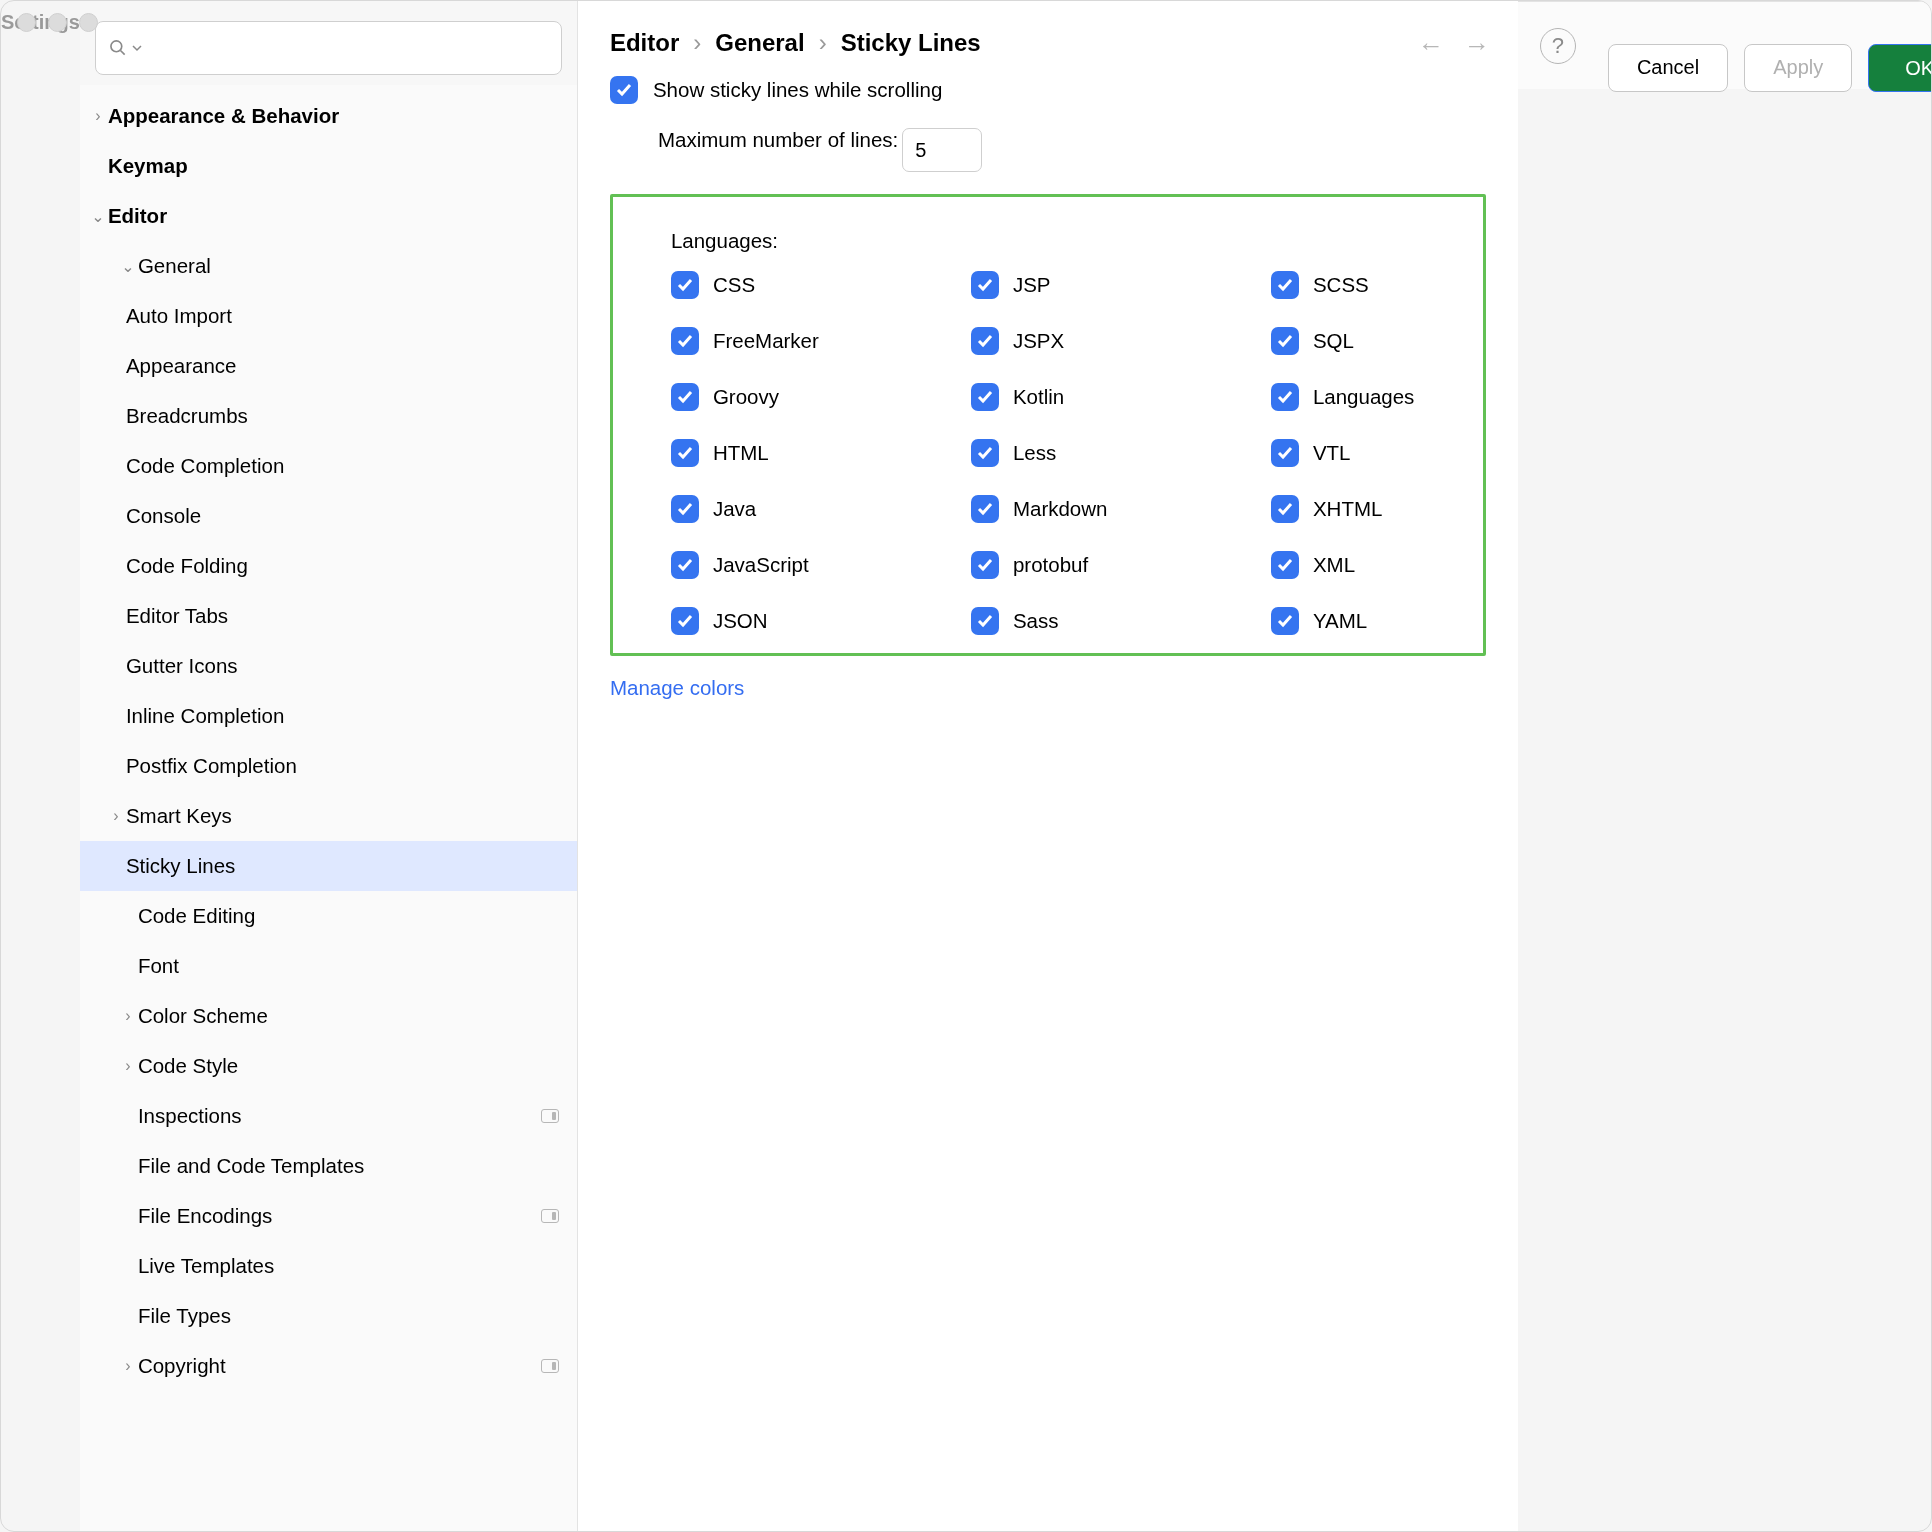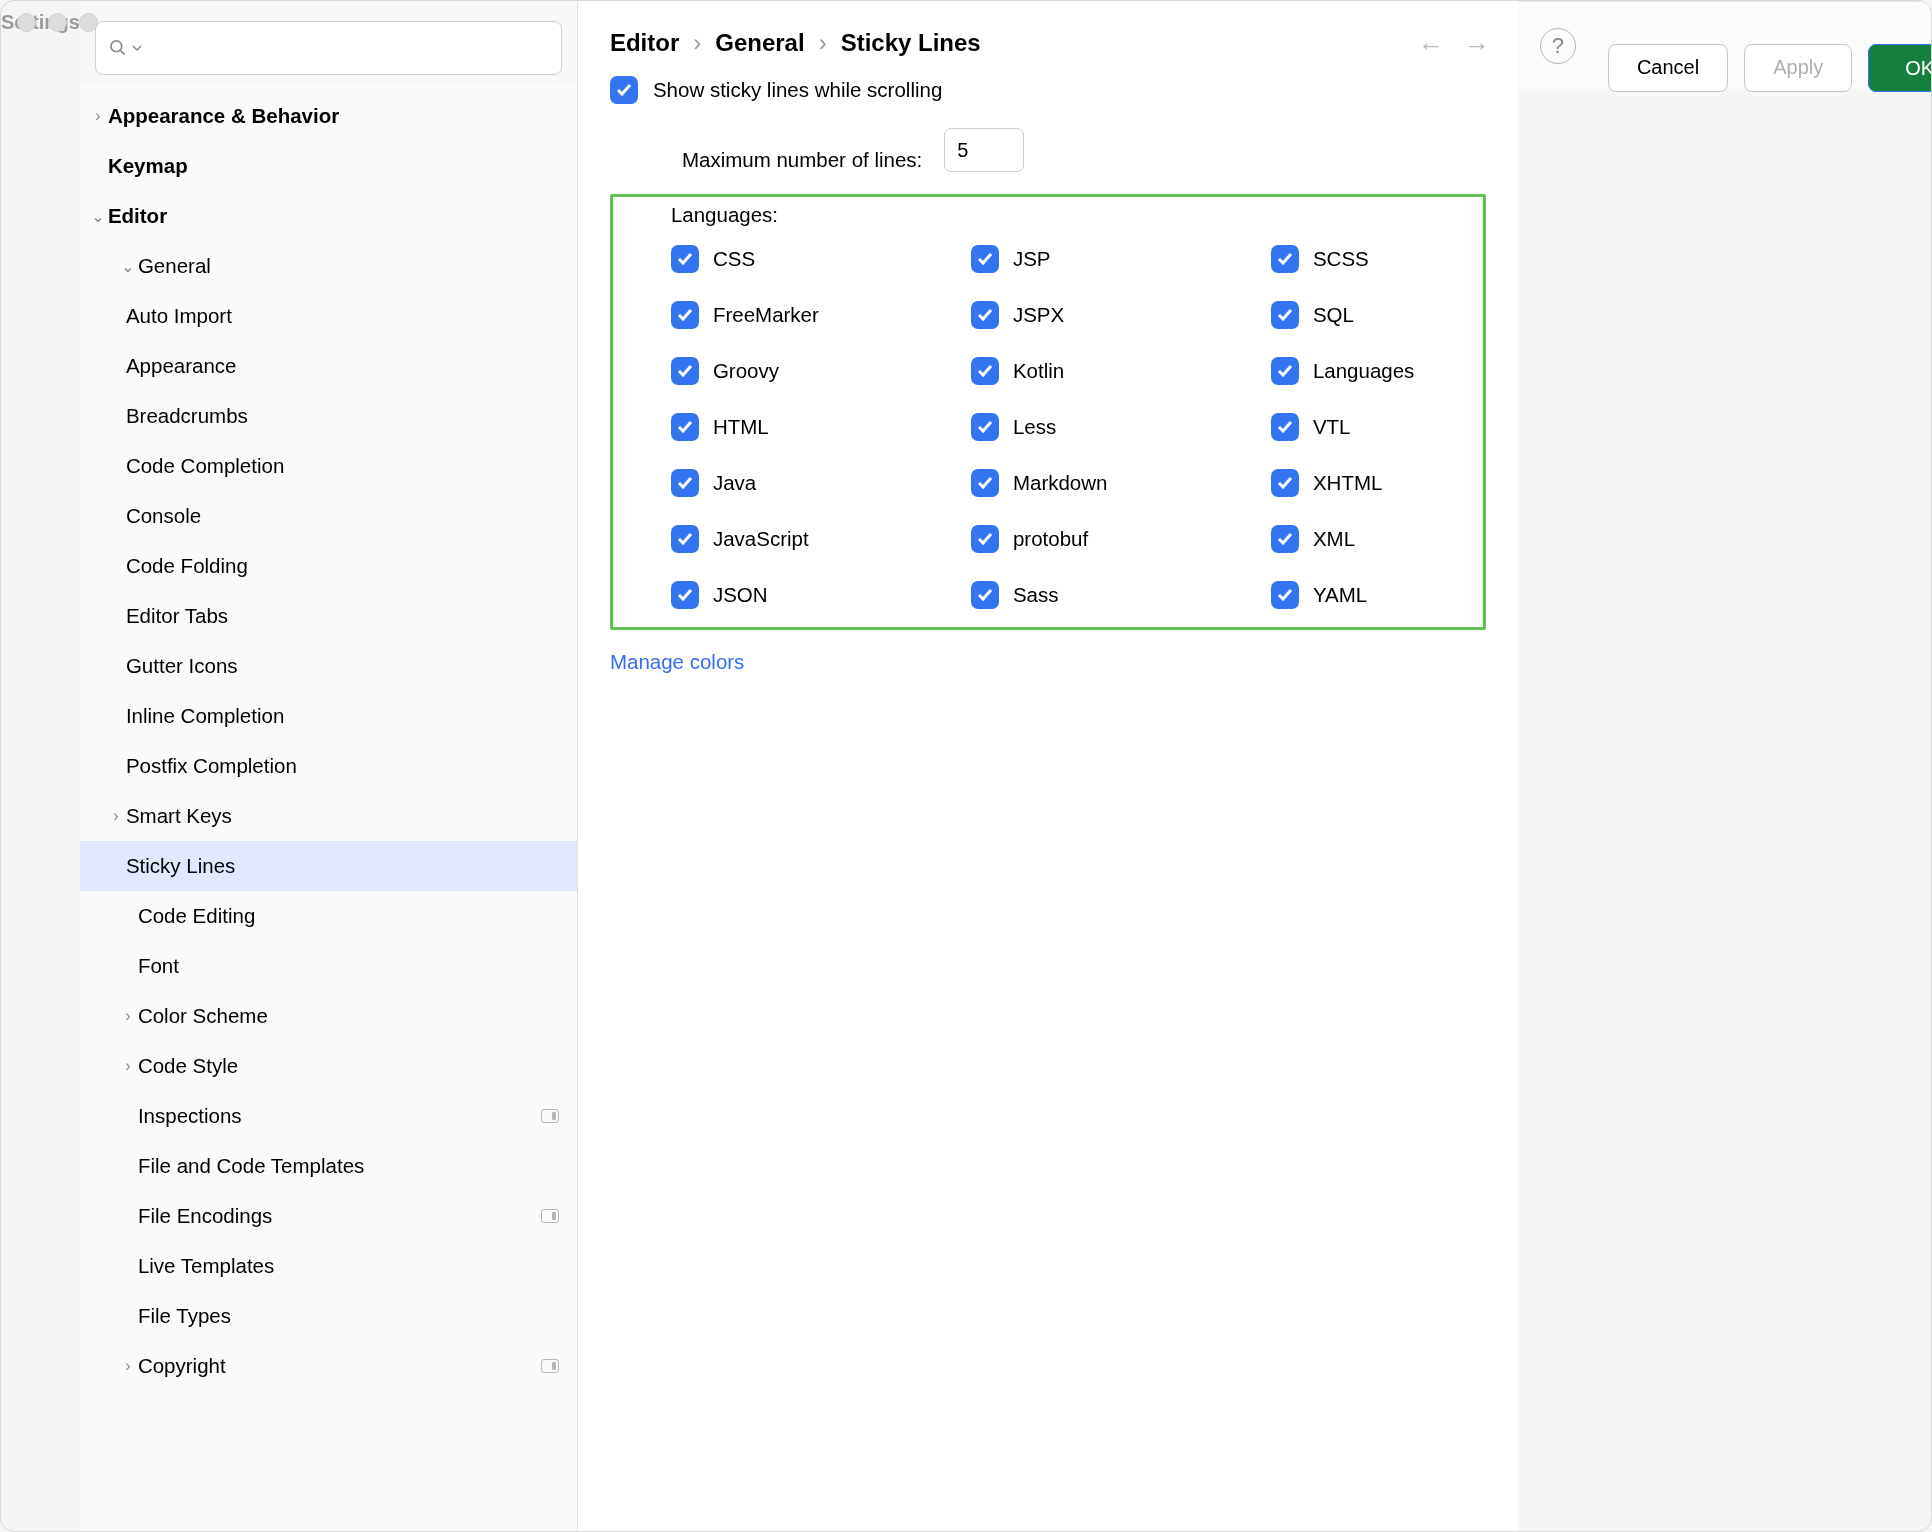--- a/index.html
+++ b/index.html
@@ -169,37 +169,36 @@
     display: inline-flex;
     align-items: center;
     justify-content: center;
     flex: none;
   }
   .cb svg { stroke: #fff; stroke-width: 3; fill: none; }
 
   .indent-block { margin-left: 48px; }
   .maxlines {
     display: flex;
-    align-items: flex-end;
-    gap: 22px;
+    align-items: flex-start;
+    gap: 4px;
     margin-bottom: 22px;
-    margin-left: 24px;
   }
   .maxlines input {
     width: 80px;
     height: 44px;
     border: 1px solid #cfcfcf;
     border-radius: 7px;
     padding: 0 12px;
     font-size: 20px;
   }
 
   .lang-box {
     border: 3px solid #62c054;
-    padding: 6px 24px 18px 24px;
+    padding: 32px 24px 18px 24px;
     margin-left: 0px;
     width: 876px;
     border-radius: 2px;
   }
   .lang-title { margin-left: 34px; margin-bottom: 18px; }
   .lang-grid {
     display: grid;
     grid-template-columns: 300px 300px 230px;
     row-gap: 28px;
     margin-left: 34px;

